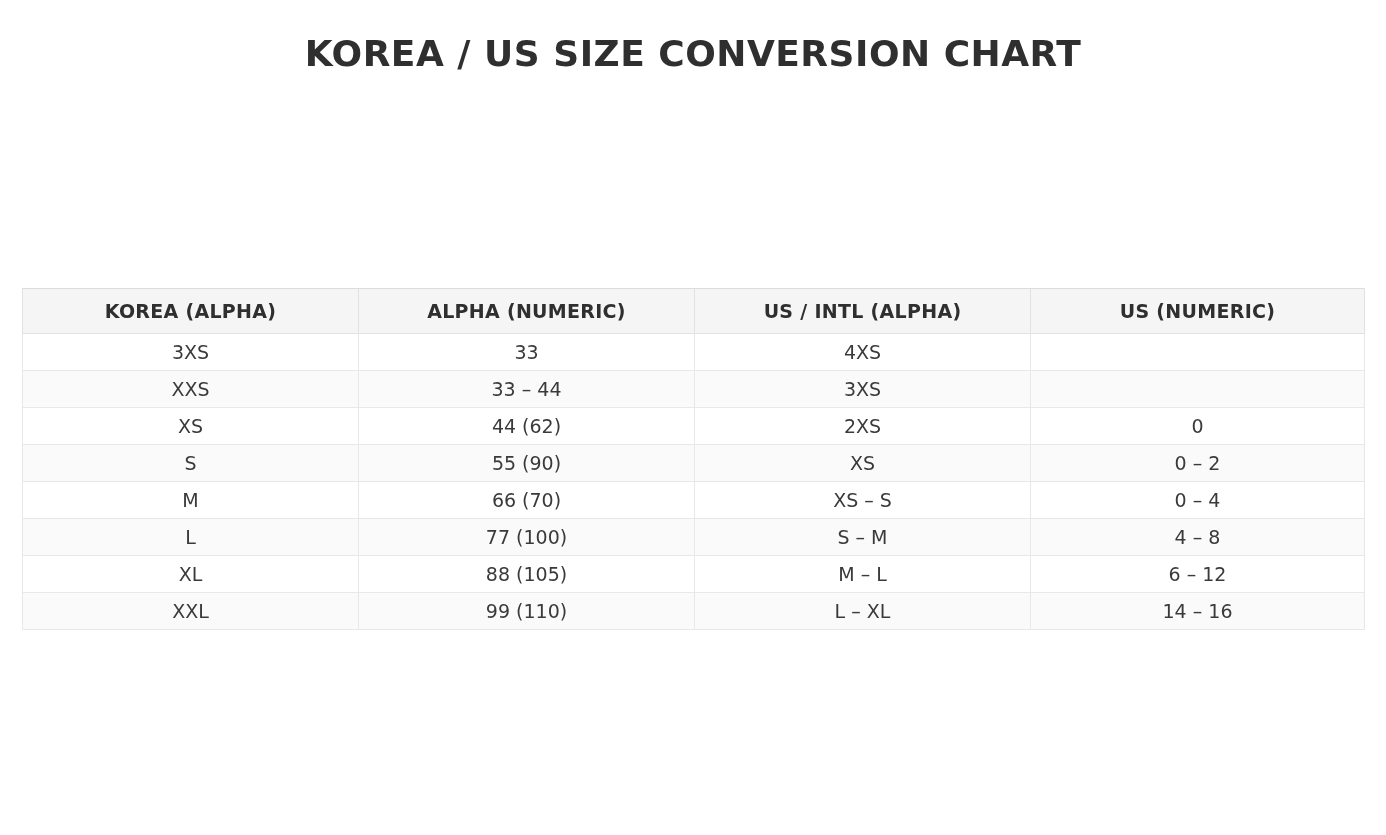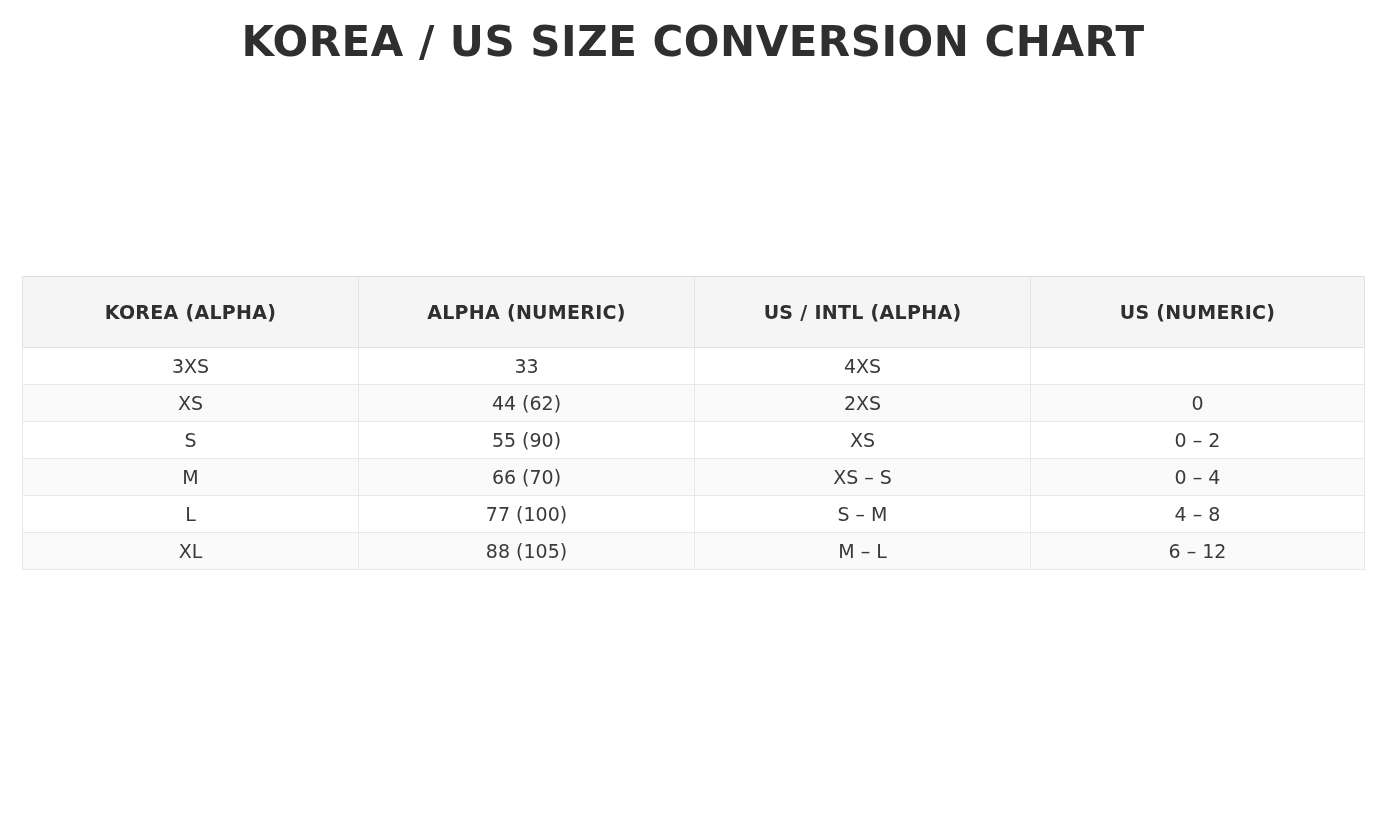--- a/index.html
+++ b/index.html
@@ -15,25 +15,25 @@
     overflow: hidden;
   }
   .page {
     position: relative;
     width: 1386px;
     height: 835px;
     box-sizing: border-box;
   }
   .page-title {
     text-align: center;
-    font-size: 42px;
+    font-size: 36px;
     font-weight: bold;
     color: #2f2f2f;
     letter-spacing: 0.5px;
-    margin: 4px;
+    margin: 16px;
     padding-top: 14px;
     line-height: 48px;
   }
   .table-wrap {
     position: absolute;
     top: 272px;
     left: 22px;
     width: 1342px;
   }
   table.size-table {
@@ -45,21 +45,21 @@
   table.size-table col.c1 { width: 336px; }
   table.size-table col.c2 { width: 336px; }
   table.size-table col.c3 { width: 336px; }
   table.size-table col.c4 { width: 334px; }
   table.size-table th {
     background: #f5f5f5;
     font-weight: bold;
     font-size: 19px;
     color: #2f2f2f;
     text-align: center;
-    padding: 24px 4px;
+    padding: 11px 4px;
     border: 1px solid #e2e2e2;
     border-top: 1px solid #dcdcdc;
     letter-spacing: 0.3px;
     height: 15px;
   }
   table.size-table td {
     text-align: center;
     padding: 7px 8px;
     border: 1px solid #e8e8e8;
     color: #3a3a3a;
@@ -97,20 +97,26 @@
         </tr>
       </thead>
       <tbody>
         <tr>
           <td>3XS</td>
           <td>33</td>
           <td>4XS</td>
           <td></td>
         </tr>
         <tr>
+          <td>XXS</td>
+          <td>33 – 44</td>
+          <td>3XS</td>
+          <td></td>
+        </tr>
+        <tr>
           <td>XS</td>
           <td>44 (62)</td>
           <td>2XS</td>
           <td>0</td>
         </tr>
         <tr>
           <td>S</td>
           <td>55 (90)</td>
           <td>XS</td>
           <td>0 – 2</td>
@@ -126,17 +132,23 @@
           <td>77 (100)</td>
           <td>S – M</td>
           <td>4 – 8</td>
         </tr>
         <tr>
           <td>XL</td>
           <td>88 (105)</td>
           <td>M – L</td>
           <td>6 – 12</td>
         </tr>
+        <tr>
+          <td>XXL</td>
+          <td>99 (110)</td>
+          <td>L – XL</td>
+          <td>14 – 16</td>
+        </tr>
       </tbody>
     </table>
   </div>
 
 </div>
 
 </body></html>

